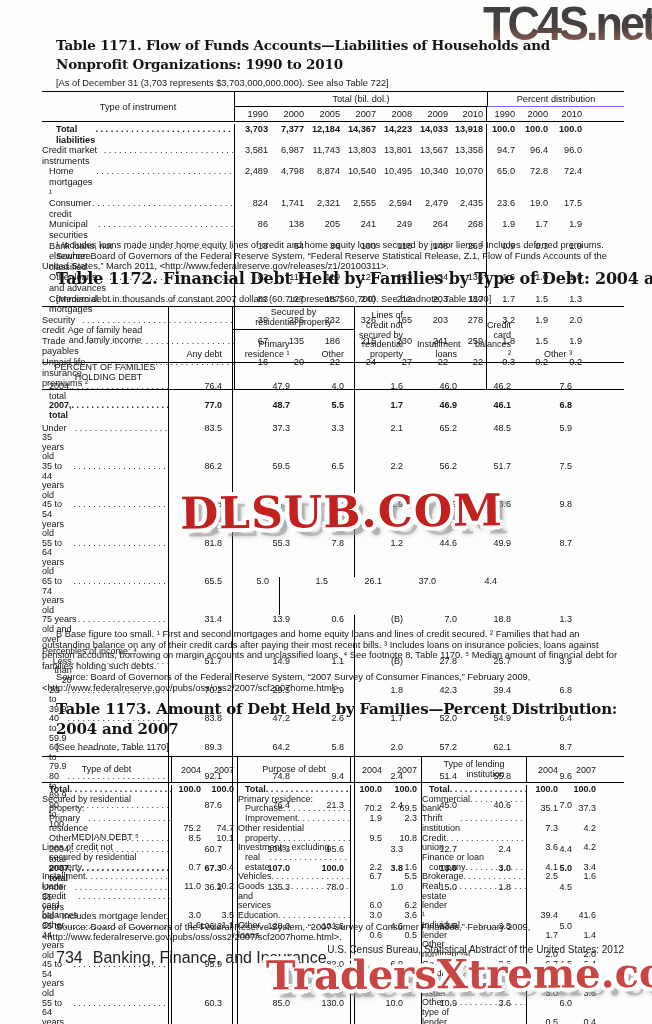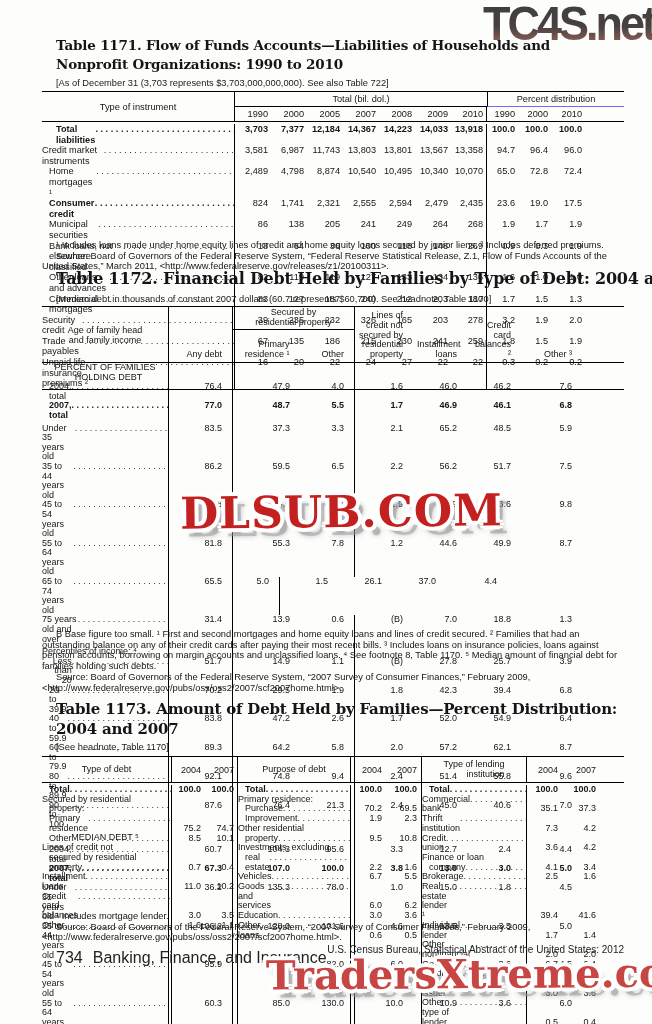--- a/index.html
+++ b/index.html
@@ -193,21 +193,21 @@
         <div class="c-yr num">8,874</div>
         <div class="c-yr num">10,540</div>
         <div class="c-yr num">10,495</div>
         <div class="c-yr num">10,340</div>
         <div class="c-yr num lastyr">10,070</div>
         <div class="p0 num">65.0</div>
         <div class="p1 num">72.8</div>
         <div class="p2 num">72.4</div>
       </div>
       <div class="r1171">
-        <div class="c-lab lab" style="padding-left: 7px; font-weight: bold;">
+        <div class="c-lab lab" style="padding-left: 7px;">
           <div class="lln last">
             <span class="ltxt">Consumer credit</span>
             <span class="dots"></span>
           </div>
         </div>
         <div class="c-yr num">824</div>
         <div class="c-yr num">1,741</div>
         <div class="c-yr num">2,321</div>
         <div class="c-yr num">2,555</div>
         <div class="c-yr num">2,594</div>

